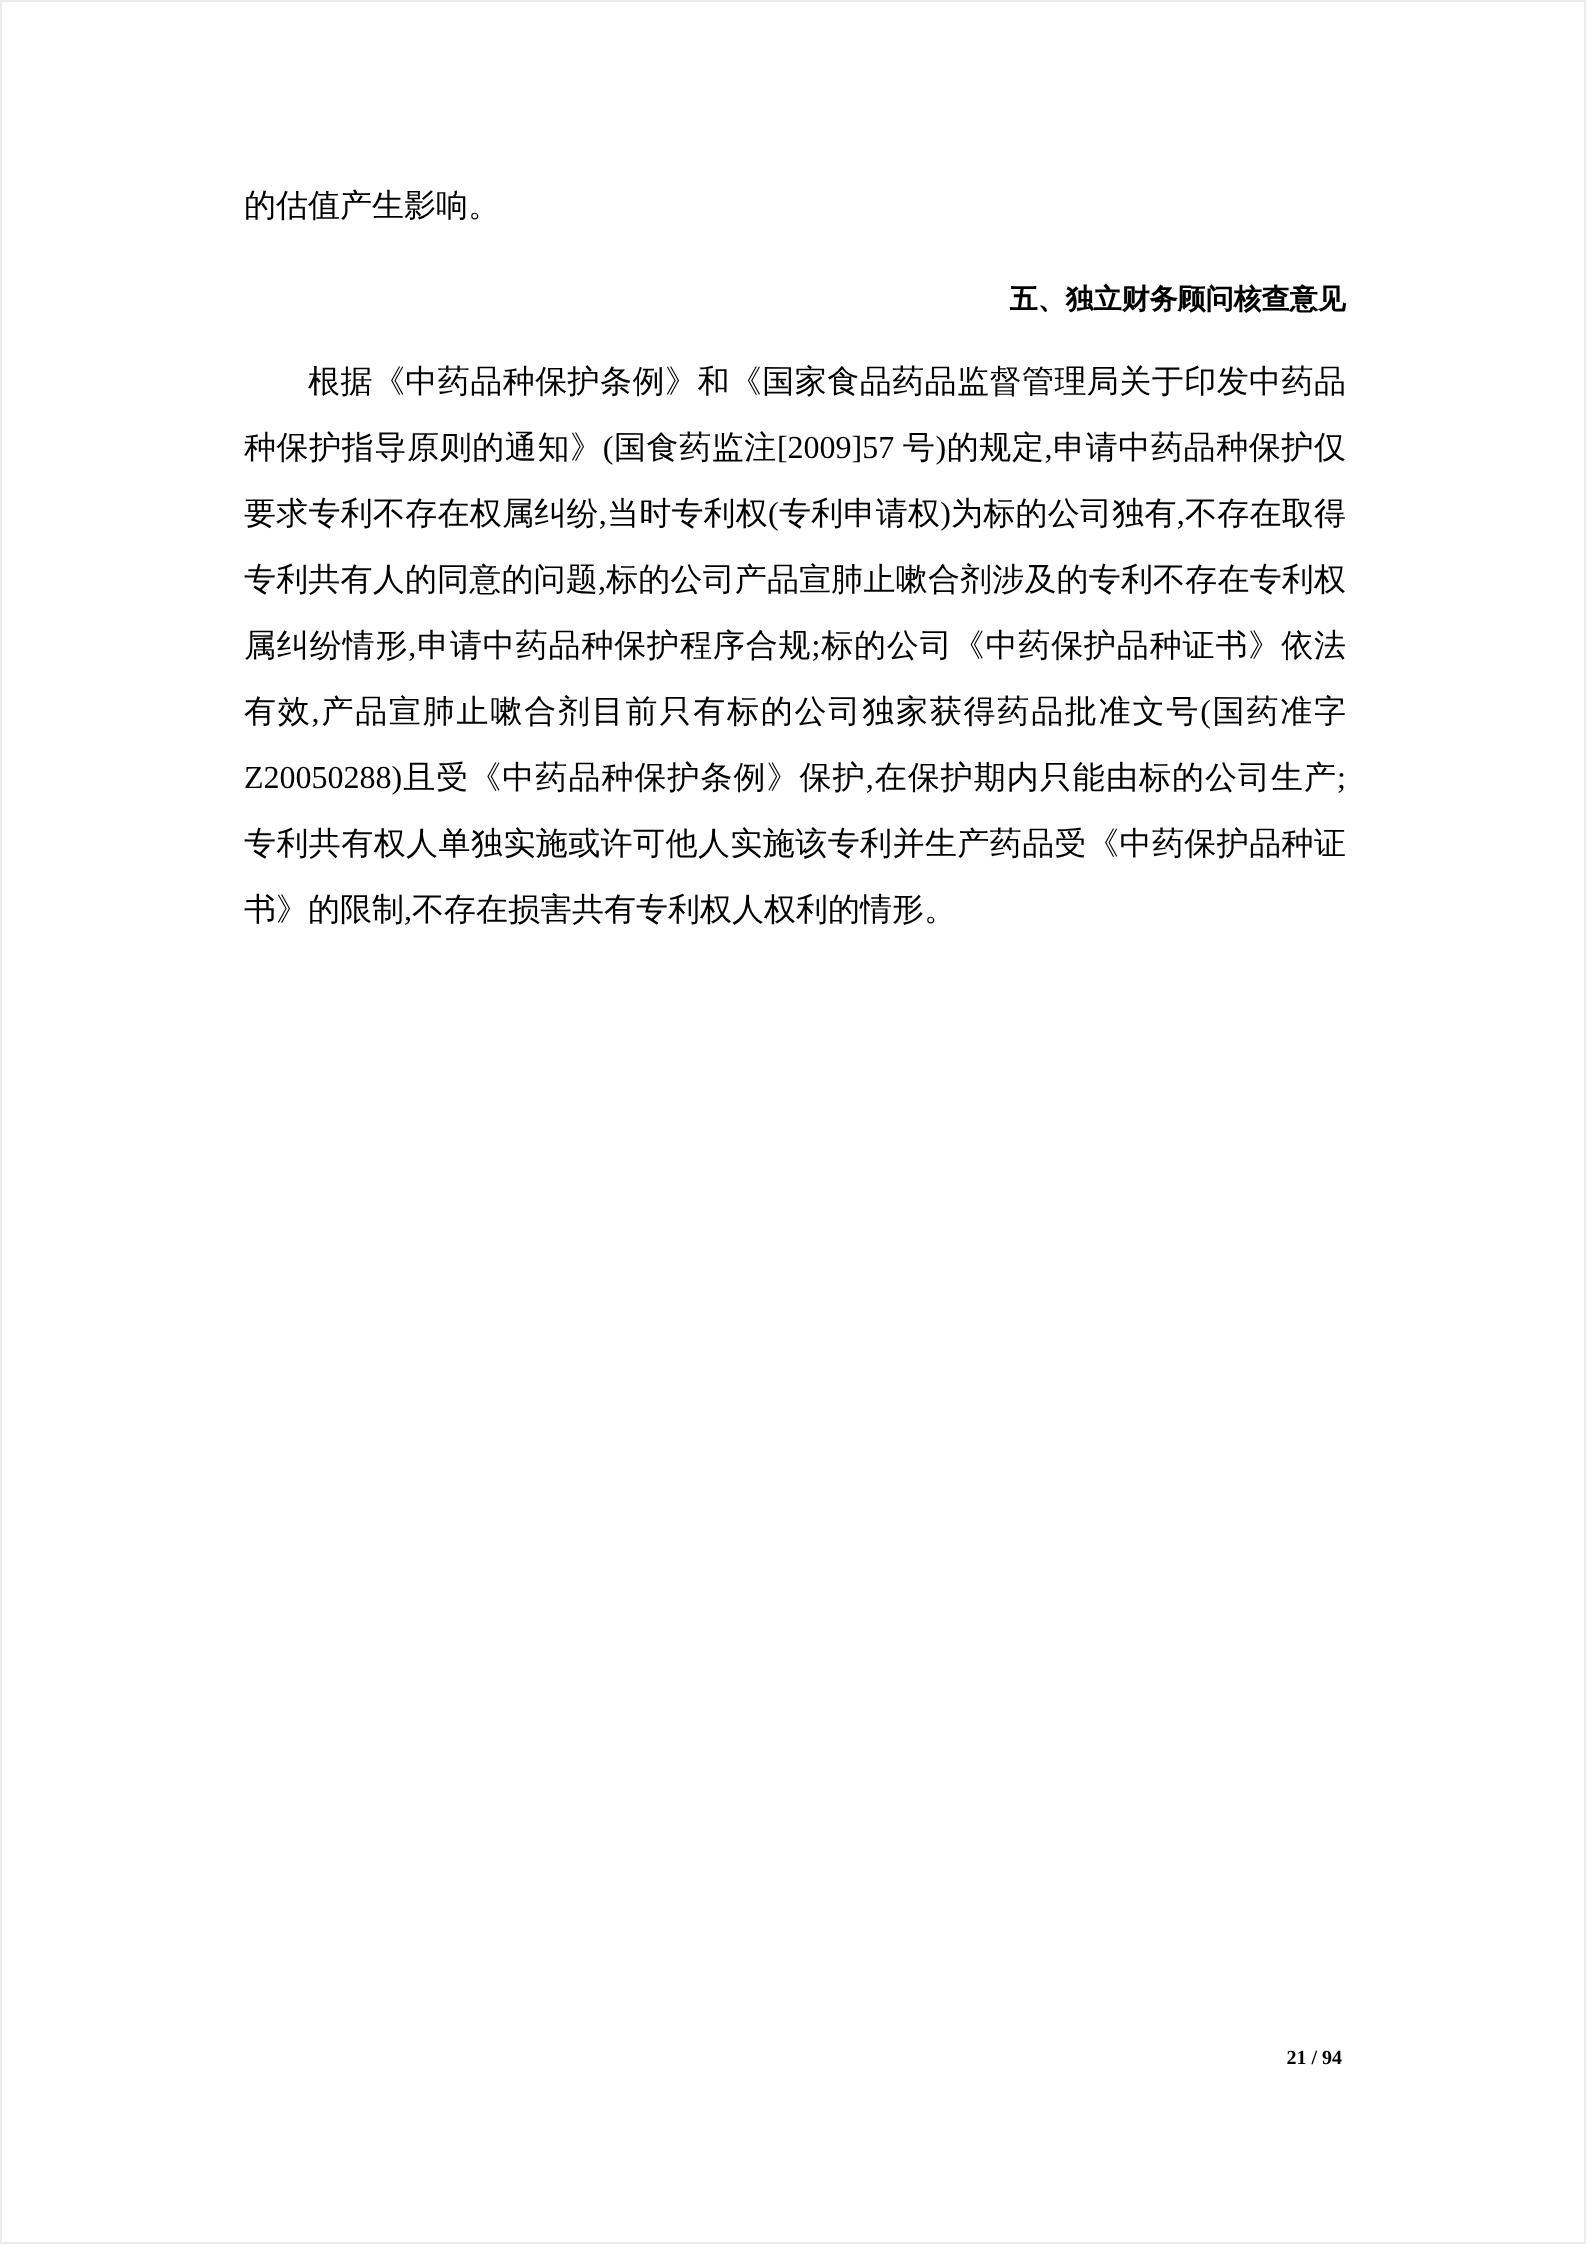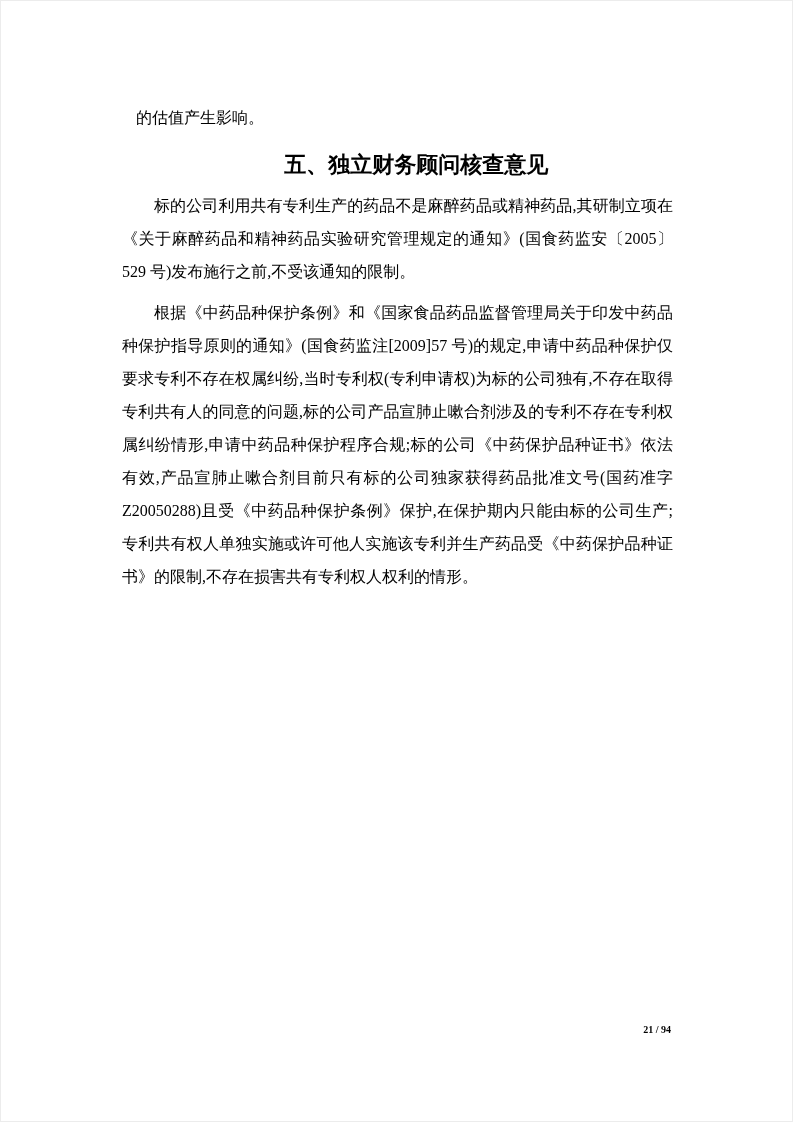--- a/index.html
+++ b/index.html
@@ -23,30 +23,30 @@
     position: absolute;
     left: 121px;
     width: 551px;
     top: 86px;
     font-size: 16px;
     line-height: 33px;
     text-align: justify;
     text-justify: inter-ideograph;
   }
   .continuation {
-    margin: 14px;
+    margin: 0;
     text-indent: 0;
   }
   .heading {
     margin: 14px 0 0 0;
-    font-size: 22px;
+    font-size: 14px;
     font-weight: bold;
     line-height: 33px;
     text-indent: 1.7em;
-    text-align: center;
+    text-align: right;
   }
   .para {
     margin: 8px 0 0 0;
     text-indent: 2em;
   }
   .page-number {
     position: absolute;
     top: 1020px;
     right: 121px;
     font-size: 10px;
@@ -54,17 +54,16 @@
     line-height: 18px;
   }
 </style>
 </head>
 <body>
 
 <div class="page">
   <div class="content">
     <p class="continuation">的估值产生影响。</p>
     <h2 class="heading">五、独立财务顾问核查意见</h2>
-    <p class="para">标的公司利用共有专利生产的药品不是麻醉药品或精神药品,其研制立项在《关于麻醉药品和精神药品实验研究管理规定的通知》(国食药监安〔2005〕529 号)发布施行之前,不受该通知的限制。</p>
     <p class="para">根据《中药品种保护条例》和《国家食品药品监督管理局关于印发中药品种保护指导原则的通知》(国食药监注[2009]57 号)的规定,申请中药品种保护仅要求专利不存在权属纠纷,当时专利权(专利申请权)为标的公司独有,不存在取得专利共有人的同意的问题,标的公司产品宣肺止嗽合剂涉及的专利不存在专利权属纠纷情形,申请中药品种保护程序合规;标的公司《中药保护品种证书》依法有效,产品宣肺止嗽合剂目前只有标的公司独家获得药品批准文号(国药准字 Z20050288)且受《中药品种保护条例》保护,在保护期内只能由标的公司生产;专利共有权人单独实施或许可他人实施该专利并生产药品受《中药保护品种证书》的限制,不存在损害共有专利权人权利的情形。</p>
   </div>
   <div class="page-number">21 / 94</div>
 </div>
 
 </body></html>

